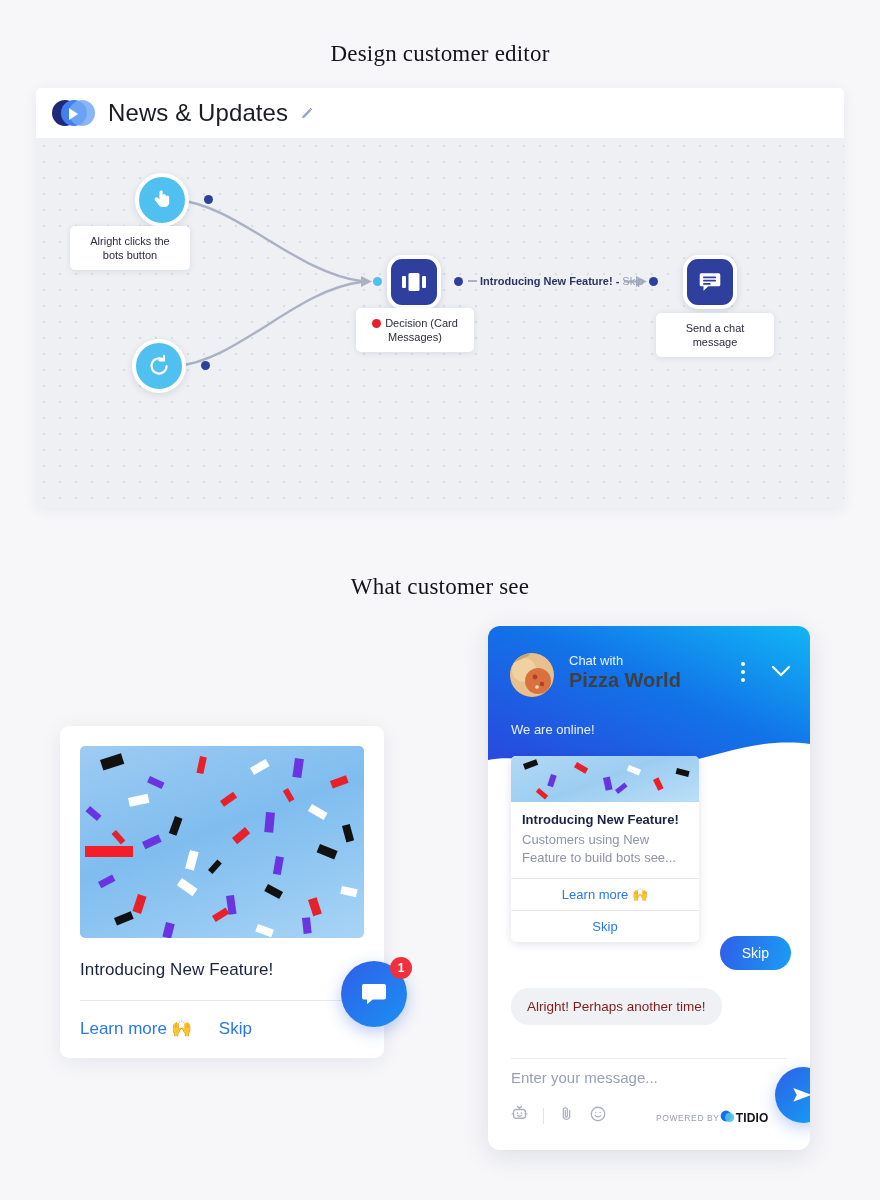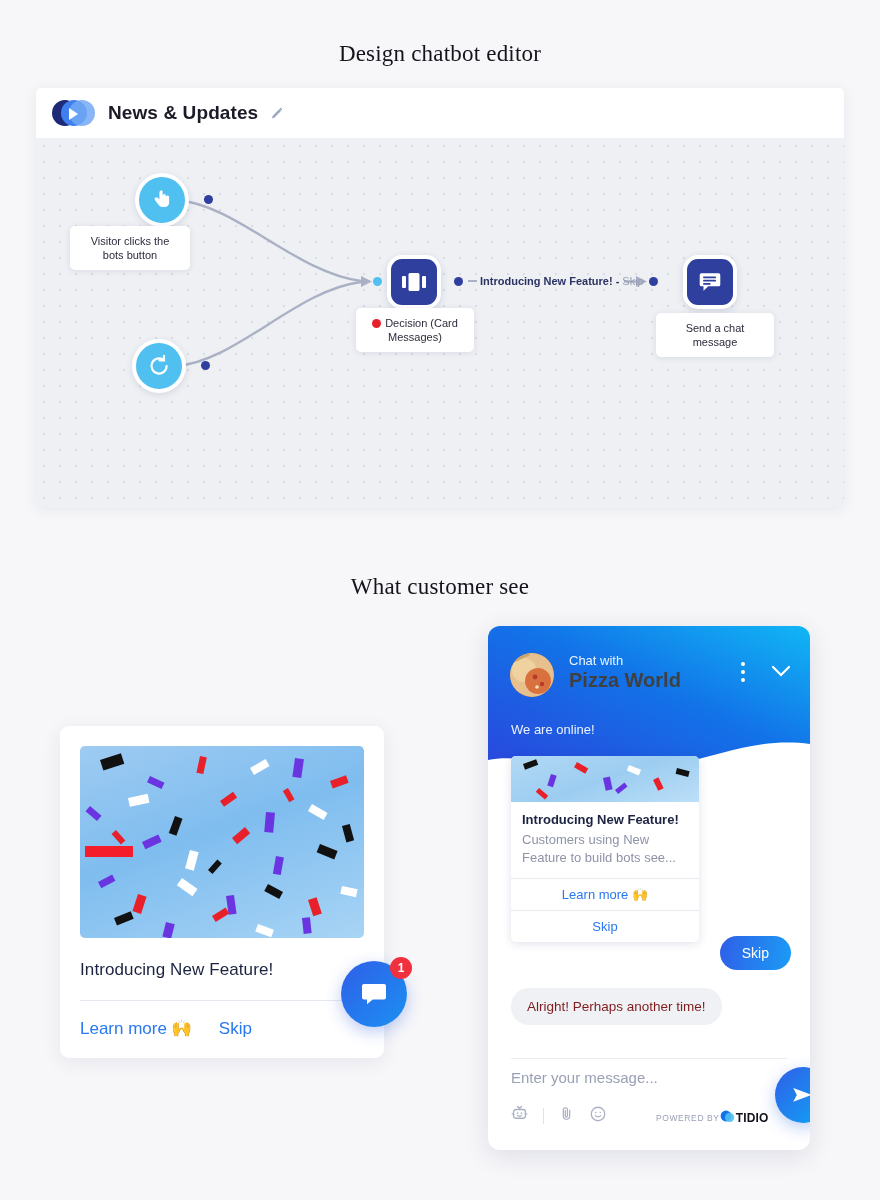--- a/index.html
+++ b/index.html
@@ -49,21 +49,21 @@
   .logo .c3 { width: 26px; height: 26px; left: 17px; background: #73a9f5; opacity: .85; }
   .logo .play {
     position: absolute; left: 17px; top: 10px;
     width: 0; height: 0;
     border-left: 9px solid #fff;
     border-top: 6px solid transparent;
     border-bottom: 6px solid transparent;
     z-index: 4;
   }
   .bar-title {
-    font-size: 19px; color: #1b1b28; font-weight: 700;
+    font-size: 24px; color: #1b1b28; font-weight: 400;
     letter-spacing: .1px;
   }
   .pencil-icon { margin-left: 12px; display: inline-flex; }
 
   
   .canvas {
     position: absolute; left: 0; top: 50px;
     width: 808px; height: 370px;
     background-color: #eef0f4;
     background-image: radial-gradient(#d7dbe4 1.1px, transparent 1.1px);
@@ -270,21 +270,21 @@
     width: 56px; height: 56px; border-radius: 50%;
     background: linear-gradient(135deg,#2f5fe8 0%,#10a6f5 100%);
     box-shadow: 0 5px 16px rgba(35,100,230,0.30);
     display: flex; align-items: center; justify-content: center;
     z-index: 6;
   }
 </style>
 </head>
 <body>
 
-<div class="section-title" id="title-design">Design chatbot editor</div>
+<div class="section-title" id="title-design">Design customer editor</div>
 
 <div class="editor">
 
   <div class="editor-bar">
     <span class="logo">
       <span class="c1"></span>
         <span class="c2"></span>
         <span class="c3"></span>
         <span class="play"></span>
     </span>
@@ -309,21 +309,21 @@
 
     <div class="node" style="left:99px; top:35px;">
       <div class="node-circle">
         <svg width="26" height="26" viewBox="0 0 24 24" fill="#fff">
           <path d="M12 3a2.4 2.4 0 00-2.4 2.4v6.1L8.1 10a1.7 1.7 0 00-2.5 2.3l3.6 4.6c.8 1 1.9 1.6 3.2 1.6h2.3a3.9 3.9 0 003.9-3.9V9.4a1.5 1.5 0 00-3 0V8a1.5 1.5 0 00-3 0V5.4A2.4 2.4 0 0012 3z"></path>
         </svg>
       </div>
     </div>
     <div class="dot-navy" style="left:168px; top:57px;"></div>
     <div class="node-label" style="left:34px; top:88px; width:120px;">
-      <span>Visitor clicks the</span><br>
+      <span>Alright clicks the</span><br>
       <span>bots button</span>
     </div>
 
     <div class="node" style="left:96px; top:201px;">
       <div class="node-circle">
         <svg width="26" height="26" viewBox="0 0 24 24" fill="none" stroke="#fff" stroke-width="2" stroke-linecap="round">
           <path d="M19 12a7 7 0 11-3.2-5.9"></path>
           <path d="M16.6 2.6v4.2h-4.2"></path>
         </svg>
       </div>

